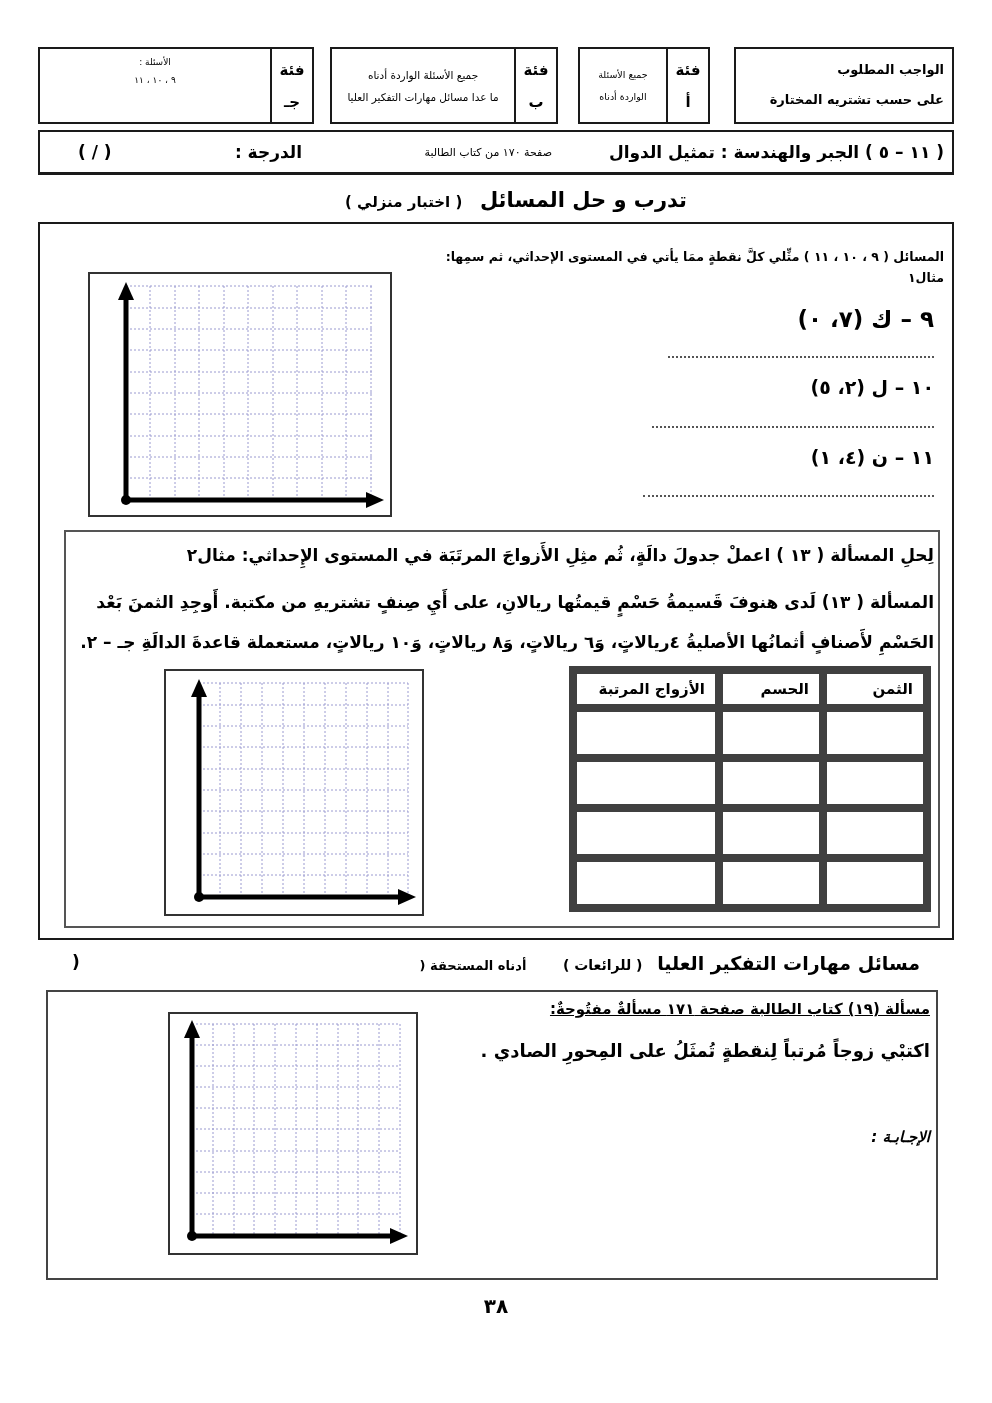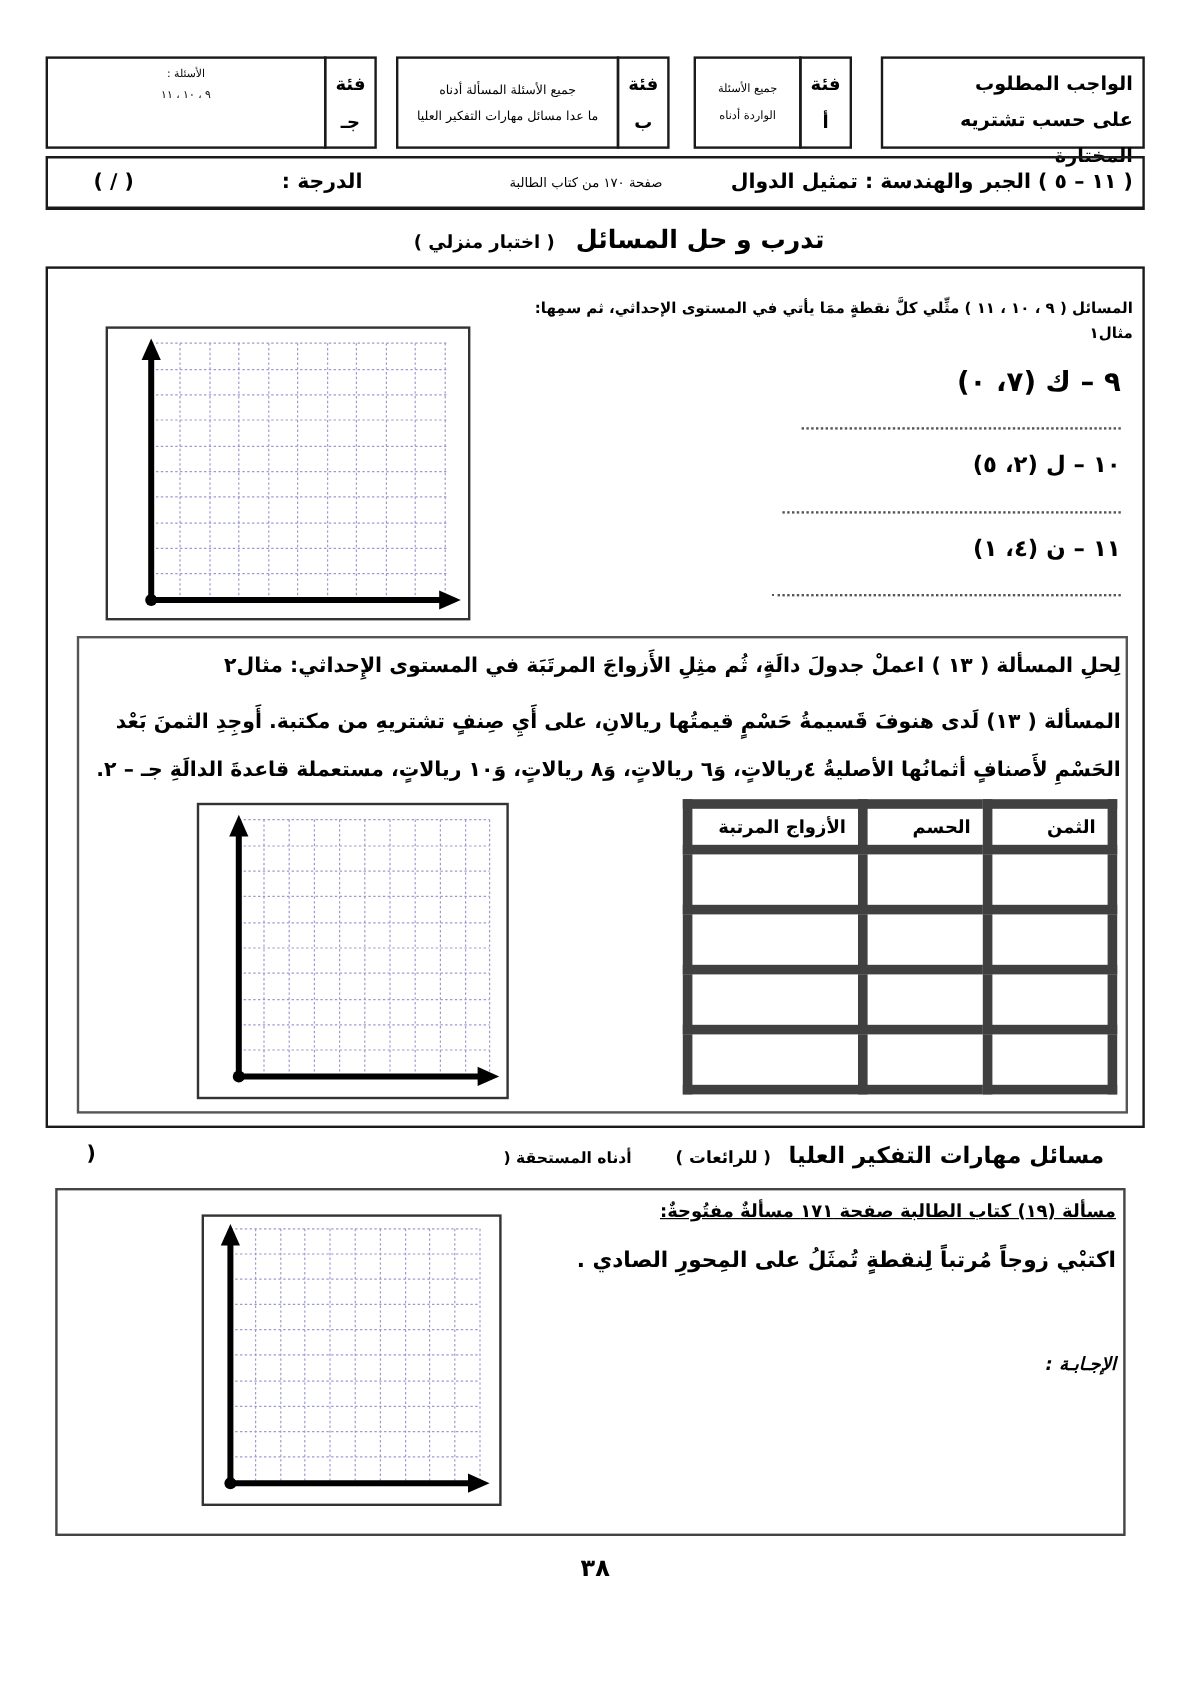--- a/index.html
+++ b/index.html
@@ -8,21 +8,21 @@
   .abs { position: absolute; }
   .rtl { direction: rtl; }
   .box { position: absolute; border: 2px solid #1a1a1a; background: #fff; }
   .cell-center { display: flex; flex-direction: column; align-items: center; justify-content: center; text-align: center; }
 
   
   .hdr-cell { position: absolute; top: 47px; height: 77px; border: 2px solid #1a1a1a; }
   .cat-title { font-weight: bold; font-size: 15px; }
   .cat-letter { font-weight: bold; font-size: 15px; margin-top: 14px; }
   .small-txt { font-size: 9.5px; line-height: 22px; }
-  .req-txt { font-weight: bold; font-size: 16px; line-height: 30px; padding-right: 8px; text-align: right; }
+  .req-txt { font-weight: bold; font-size: 13px; line-height: 30px; padding-right: 8px; text-align: right; }
 
   .title-bar { left: 38px; top: 130px; width: 916px; height: 45px; border: 2px solid #1a1a1a; border-bottom-width: 3px; }
   .title-bar .t { position: absolute; top: 10px; font-size: 17px; font-weight: bold; white-space: nowrap; }
   .title-bar .s { position: absolute; top: 14px; font-size: 11px; white-space: nowrap; }
 
   .section-head { position: absolute; font-weight: bold; white-space: nowrap; }
 
   .grid-box { position: absolute; border: 2px solid #333; background: #fff; }
   .grid-box svg { position: absolute; left: 0; top: 0; }
 
@@ -49,21 +49,21 @@
 <div class="hdr-cell cell-center rtl" style="left:578px; width:90px;">
   <div class="small-txt">جميع الأسئلة</div>
   <div class="small-txt">الواردة أدناه</div>
 </div>
 
 <div class="hdr-cell cell-center rtl" style="left:514px; width:44px;">
   <div class="cat-title">فئة</div>
   <div class="cat-letter">ب</div>
 </div>
 <div class="hdr-cell cell-center rtl" style="left:330px; width:186px;">
-  <div class="small-txt" style="font-size:10.5px;">جميع الأسئلة المسألة أدناه</div>
+  <div class="small-txt" style="font-size:10.5px;">جميع الأسئلة الواردة أدناه</div>
   <div class="small-txt" style="font-size:10.5px;">ما عدا مسائل مهارات التفكير العليا</div>
 </div>
 
 <div class="hdr-cell cell-center rtl" style="left:270px; width:44px;">
   <div class="cat-title">فئة</div>
   <div class="cat-letter">جـ</div>
 </div>
 <div class="hdr-cell rtl" style="left:38px; width:234px; text-align:center;">
   <div class="small-txt" style="font-size:9px; line-height:14px; margin-top:6px;">الأسئلة :</div>
   <div class="small-txt" style="font-size:9px; line-height:14px; margin-top:4px;">٩ ، ١٠ ، ١١</div>

